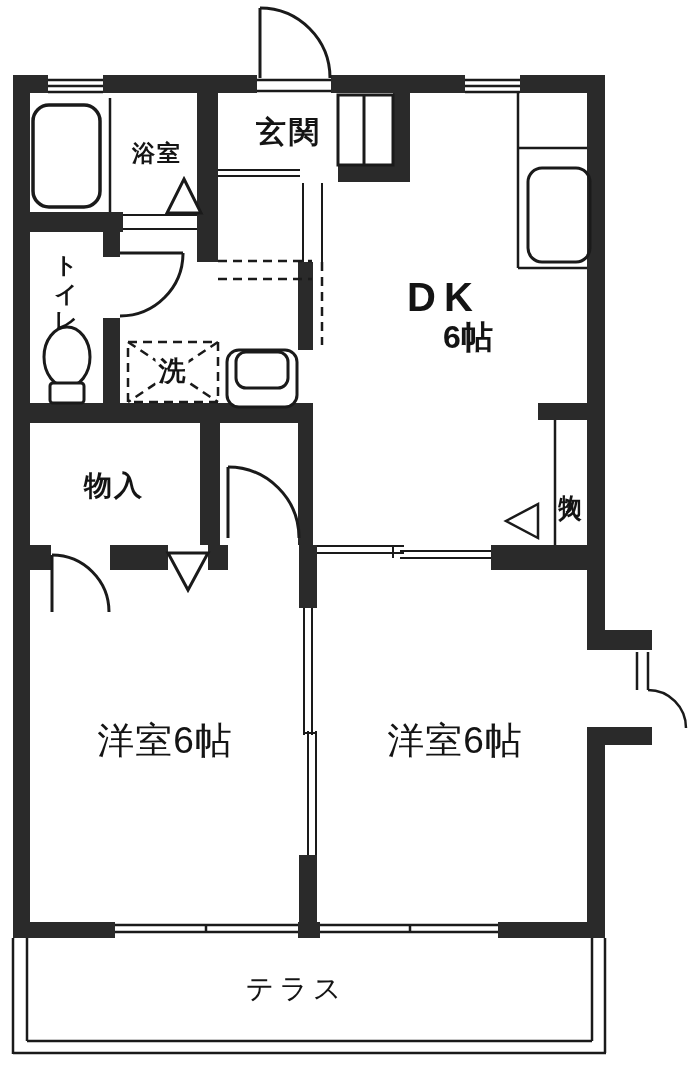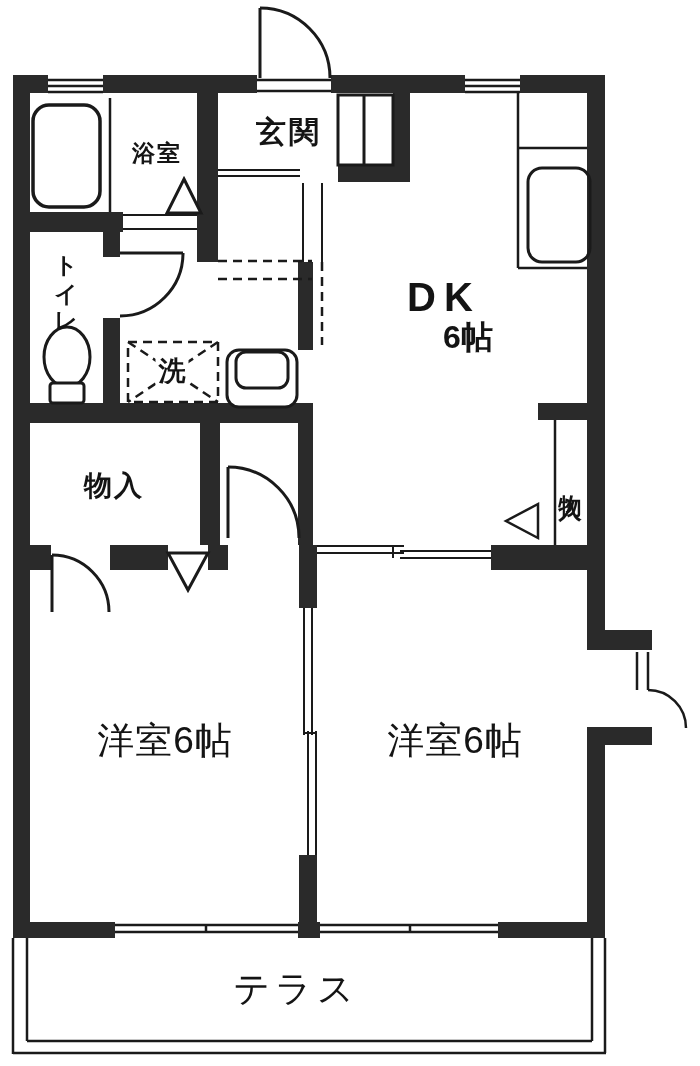--- a/index.html
+++ b/index.html
@@ -28,21 +28,21 @@
   .lbl-entrance{left:289px;top:132px;font-size:30px;font-weight:700;letter-spacing:3px;}
   .lbl-bathroom{left:157px;top:153px;font-size:23px;font-weight:700;letter-spacing:2px;}
   .lbl-toilet{left:66px;top:281px;font-size:23px;font-weight:700;}
   .lbl-washer{left:172px;top:371px;font-size:27px;font-weight:700;background:#ffffff;padding:2px 3px;}
   .lbl-closet-left{left:114px;top:486px;font-size:28px;font-weight:700;letter-spacing:2px;}
   .lbl-closet-right{left:570px;top:479px;font-size:23px;font-weight:700;}
   .lbl-dk-name{left:444px;top:297px;font-size:40px;font-weight:600;letter-spacing:8px;}
   .lbl-dk-size{left:444px;top:337px;font-size:32px;font-weight:600;margin-left:24px;}
   .lbl-bedroom-left{left:165px;top:740px;font-size:37px;font-weight:500;letter-spacing:1px;}
   .lbl-bedroom-right{left:455px;top:740px;font-size:37px;font-weight:500;letter-spacing:1px;}
-  .lbl-terrace{left:296px;top:989px;font-size:36px;font-weight:400;letter-spacing:5px;}
+  .lbl-terrace{left:296px;top:989px;font-size:28px;font-weight:400;letter-spacing:5px;}
 </style>
 </head>
 <body>
 
 <div class="plan">
 
   <svg width="700" height="1066" viewBox="0 0 700 1066">
 
     <g fill="#2a2a2a" stroke="none">
 

